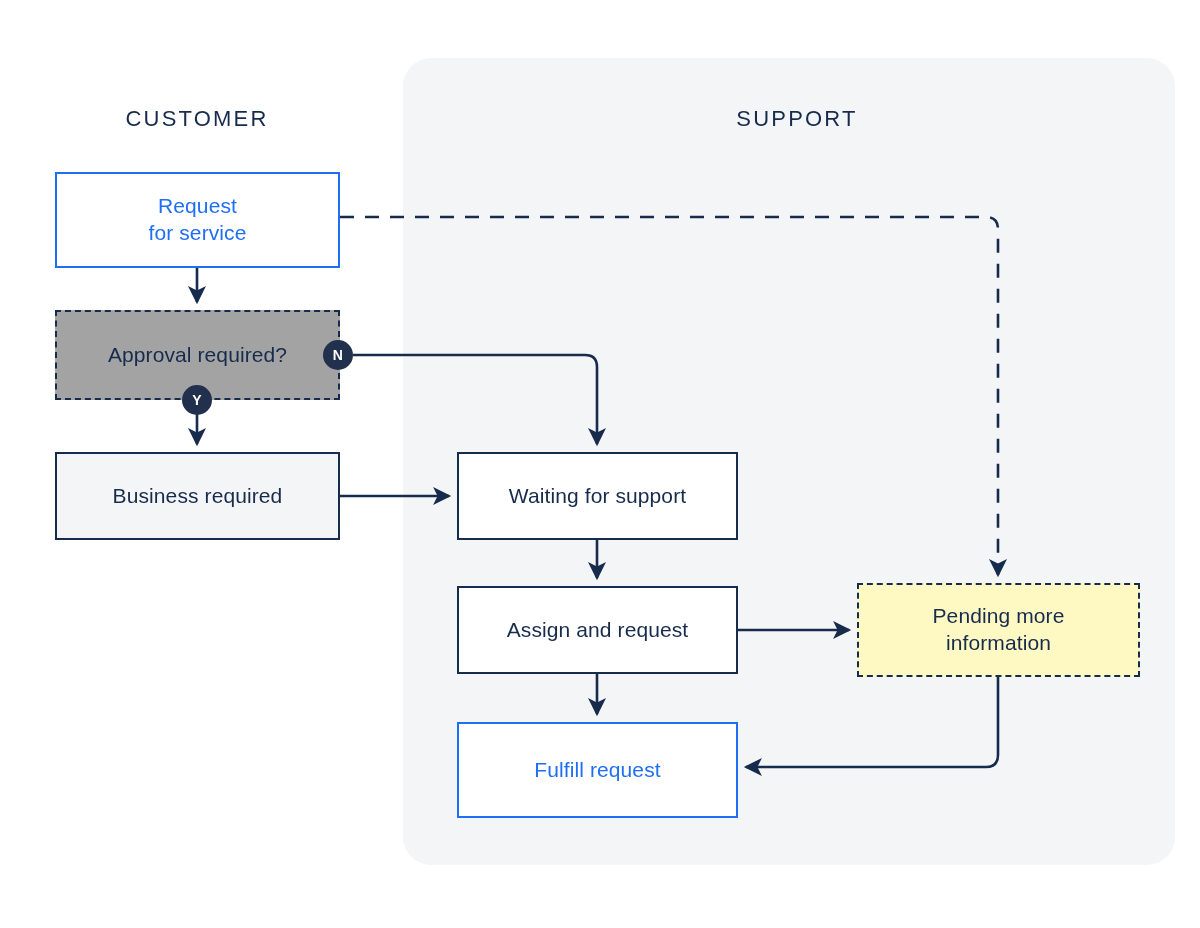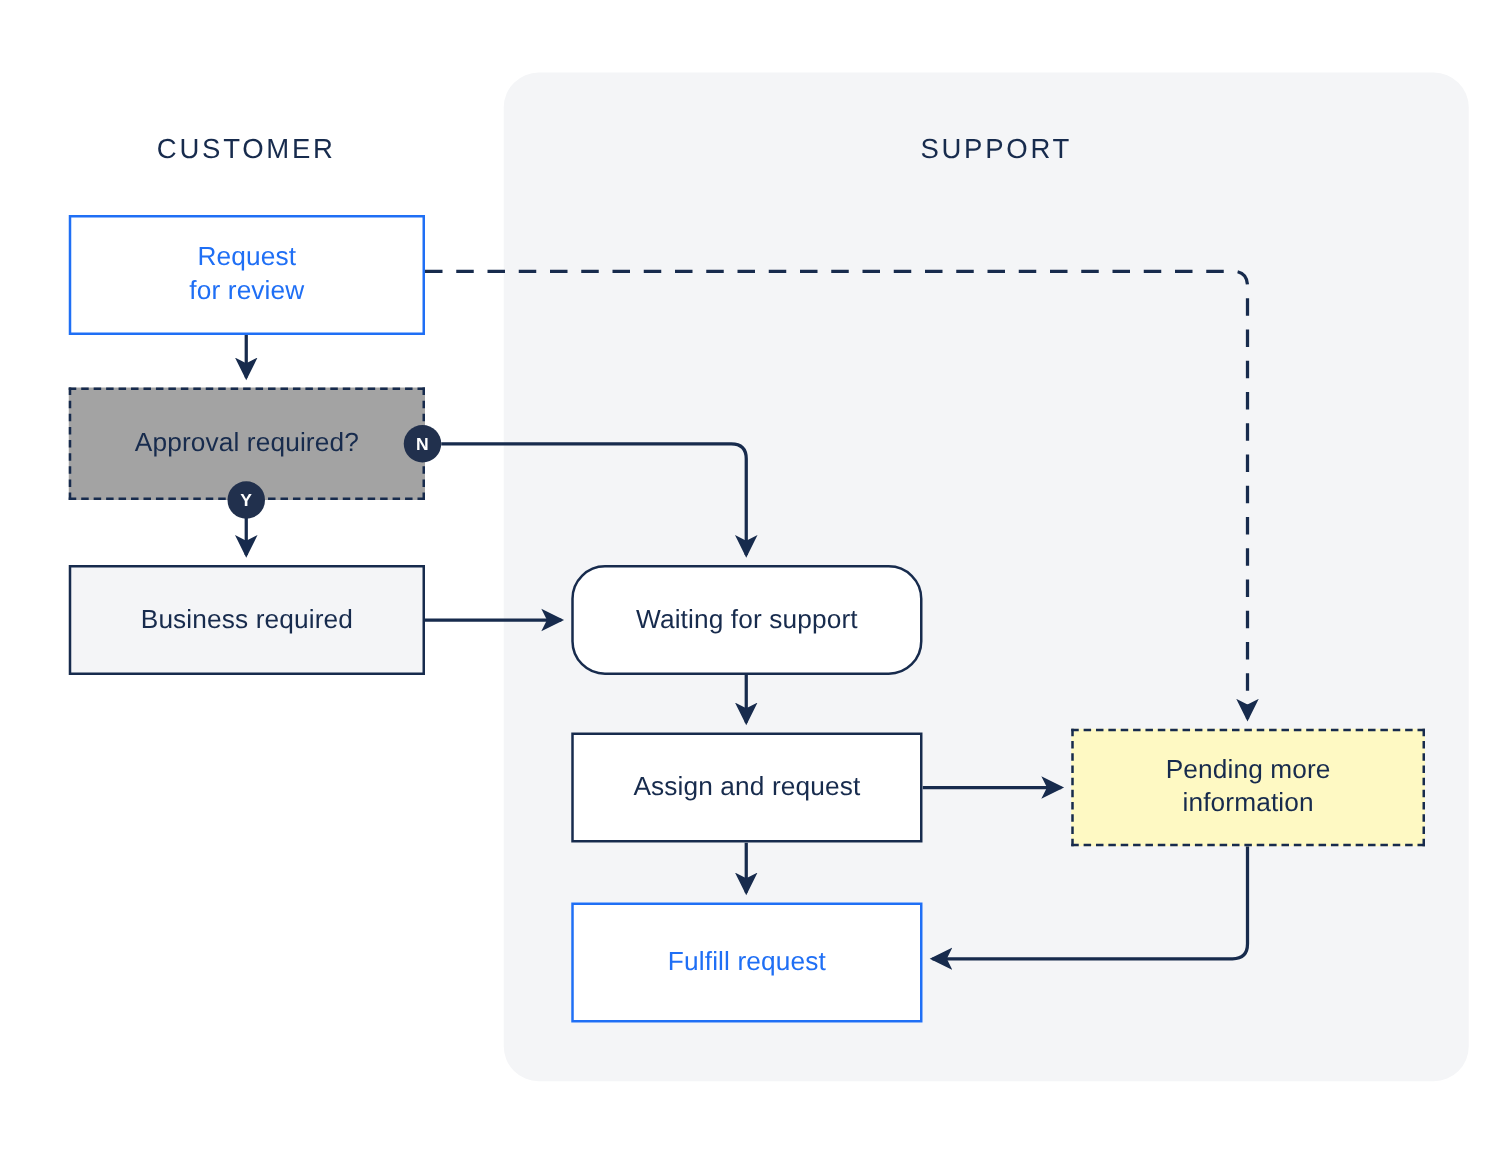--- a/index.html
+++ b/index.html
@@ -119,32 +119,32 @@
     <path d="M 340 217 L 986 217 Q 998 217 998 229 L 998 575" stroke="#172b4d" stroke-width="2.6" fill="none" stroke-dasharray="14 11" marker-end="url(#arrow-dark)"></path>
 
     <path d="M 998 677 L 998 755 Q 998 767 986 767 L 746 767" stroke="#172b4d" stroke-width="2.6" fill="none" marker-end="url(#arrow-dark)"></path>
   </svg>
 
   <div class="lane-title" style="left:197px; top:106px;">CUSTOMER</div>
   <div class="lane-title" style="left:797px; top:106px;">SUPPORT</div>
 
   <div class="node solid-blue" style="left:55px; top:172px; width:285px; height:96px;">
     <span class="node-label">Request
-for review</span>
+for service</span>
   </div>
 
   <div class="node dashed-dark-gray" style="left:55px; top:310px; width:285px; height:90px;">
     <span class="node-label">Approval required?</span>
   </div>
 
   <div class="node solid-dark-gray" style="left:55px; top:452px; width:285px; height:88px;">
     <span class="node-label">Business required</span>
   </div>
 
-  <div class="node solid-dark" style="left:457px; top:452px; width:281px; height:88px;border-radius:27px;">
+  <div class="node solid-dark" style="left:457px; top:452px; width:281px; height:88px;">
     <span class="node-label">Waiting for support</span>
   </div>
 
   <div class="node solid-dark" style="left:457px; top:586px; width:281px; height:88px;">
     <span class="node-label">Assign and request</span>
   </div>
 
   <div class="node dashed-dark-white" style="left:857px; top:583px; width:283px; height:94px;">
     <span class="node-label">Pending more
 information</span>

